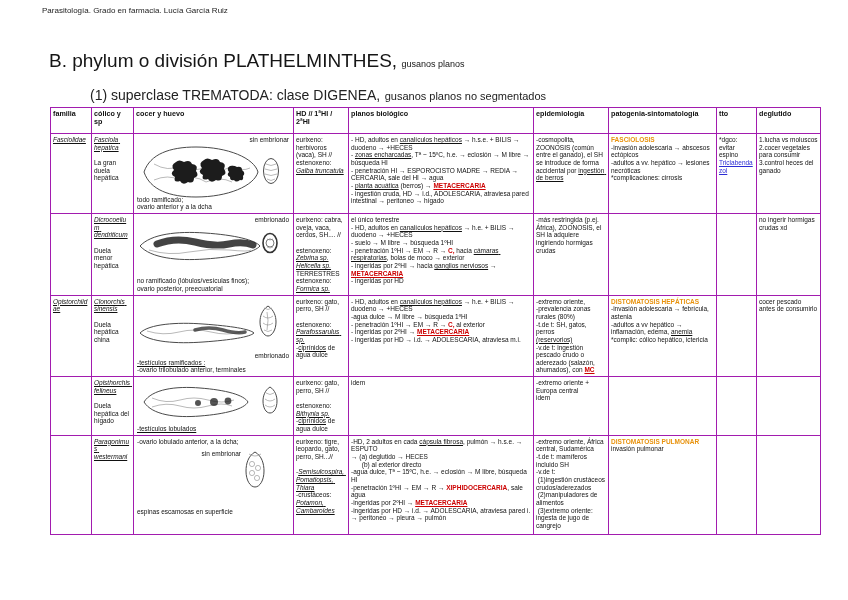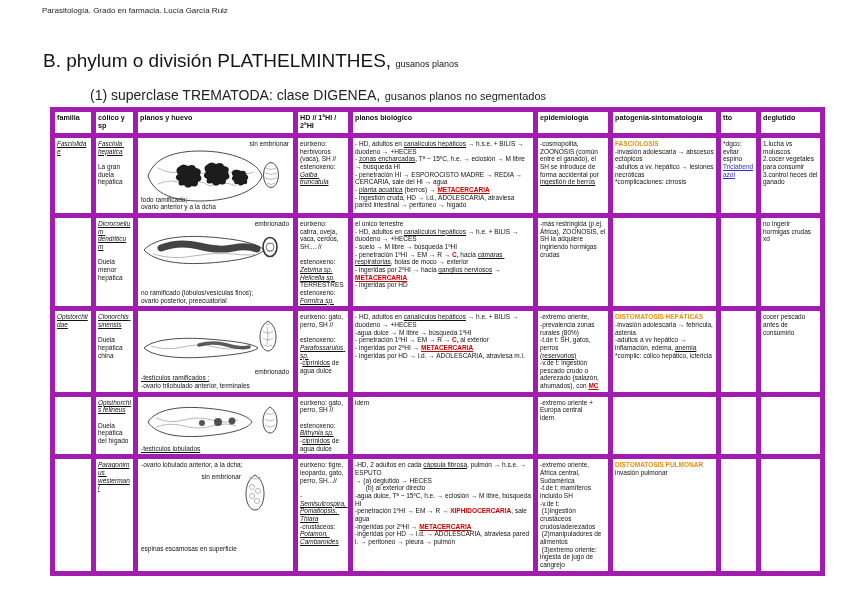--- a/index.html
+++ b/index.html
@@ -1,27 +1,27 @@
 <!DOCTYPE html>
 <html><head>
 <meta charset="utf-8">
 <style>
   html,body{margin:0;padding:0;background:#ffffff;}
   .page{position:relative;width:848px;height:600px;background:#fff;overflow:hidden;
         font-family:"Liberation Sans", sans-serif;color:#111;}
   .doc-header{position:absolute;left:42px;top:6px;font-size:8px;color:#222;}
-  .title-line{position:absolute;left:43px;top:50px;white-space:nowrap;text-align:center;}
+  .title-line{position:absolute;left:49px;top:50px;white-space:nowrap;text-align:center;}
   .title-main{font-size:19px;color:#151515;}
   .title-small{font-size:9px;color:#151515;}
   .subtitle-line{position:absolute;left:90px;top:86px;white-space:nowrap;}
   .subtitle-main{font-size:14px;color:#222;}
   .subtitle-small{font-size:11px;color:#222;}
 
   table.ptable{position:absolute;left:50px;top:107px;width:770px;border-collapse:collapse;table-layout:fixed;}
-  .ptable th,.ptable td{border:5px solid #a21caf;vertical-align:top;padding:2px 2px;
+  .ptable th,.ptable td{border:1px solid #a21caf;vertical-align:top;padding:2px 2px;
       font-size:6.5px;line-height:1.18;overflow:hidden;white-space:pre-wrap;word-wrap:break-word;color:#111;}
   .ptable th{font-size:7.2px;font-weight:bold;text-align:left;white-space:normal;}
   tr.rh{height:26px;} tr.r1{height:80px;} tr.r2{height:74px;} tr.r3{height:76px;} tr.r4{height:58px;} tr.r5{height:99px;}
 
   .u{text-decoration:underline;}
   .i{font-style:italic;}
   .b{font-weight:bold;}
   .red{color:#cc0000;}
   .orange{color:#e8920c;}
   .link{color:#2b2bd4;text-decoration:underline;}
@@ -63,21 +63,21 @@
         <col style="width:75px">
         <col style="width:108px">
         <col style="width:40px">
         <col style="width:64px">
     </colgroup>
 
     <tbody>
         <tr class="rh">
       <th>familia</th>
       <th>cólico y sp</th>
-      <th>planos y huevo</th>
+      <th>cocer y huevo</th>
       <th>HD // 1ªHI / 2ªHI</th>
       <th>planos biológico</th>
       <th>epidemiología</th>
       <th>patogenia-sintomatología</th>
       <th>tto</th>
       <th>deglutido</th>
     </tr>
 
     <tr class="r1">
       <td><span class="u i">Fasciolidae</span></td>

